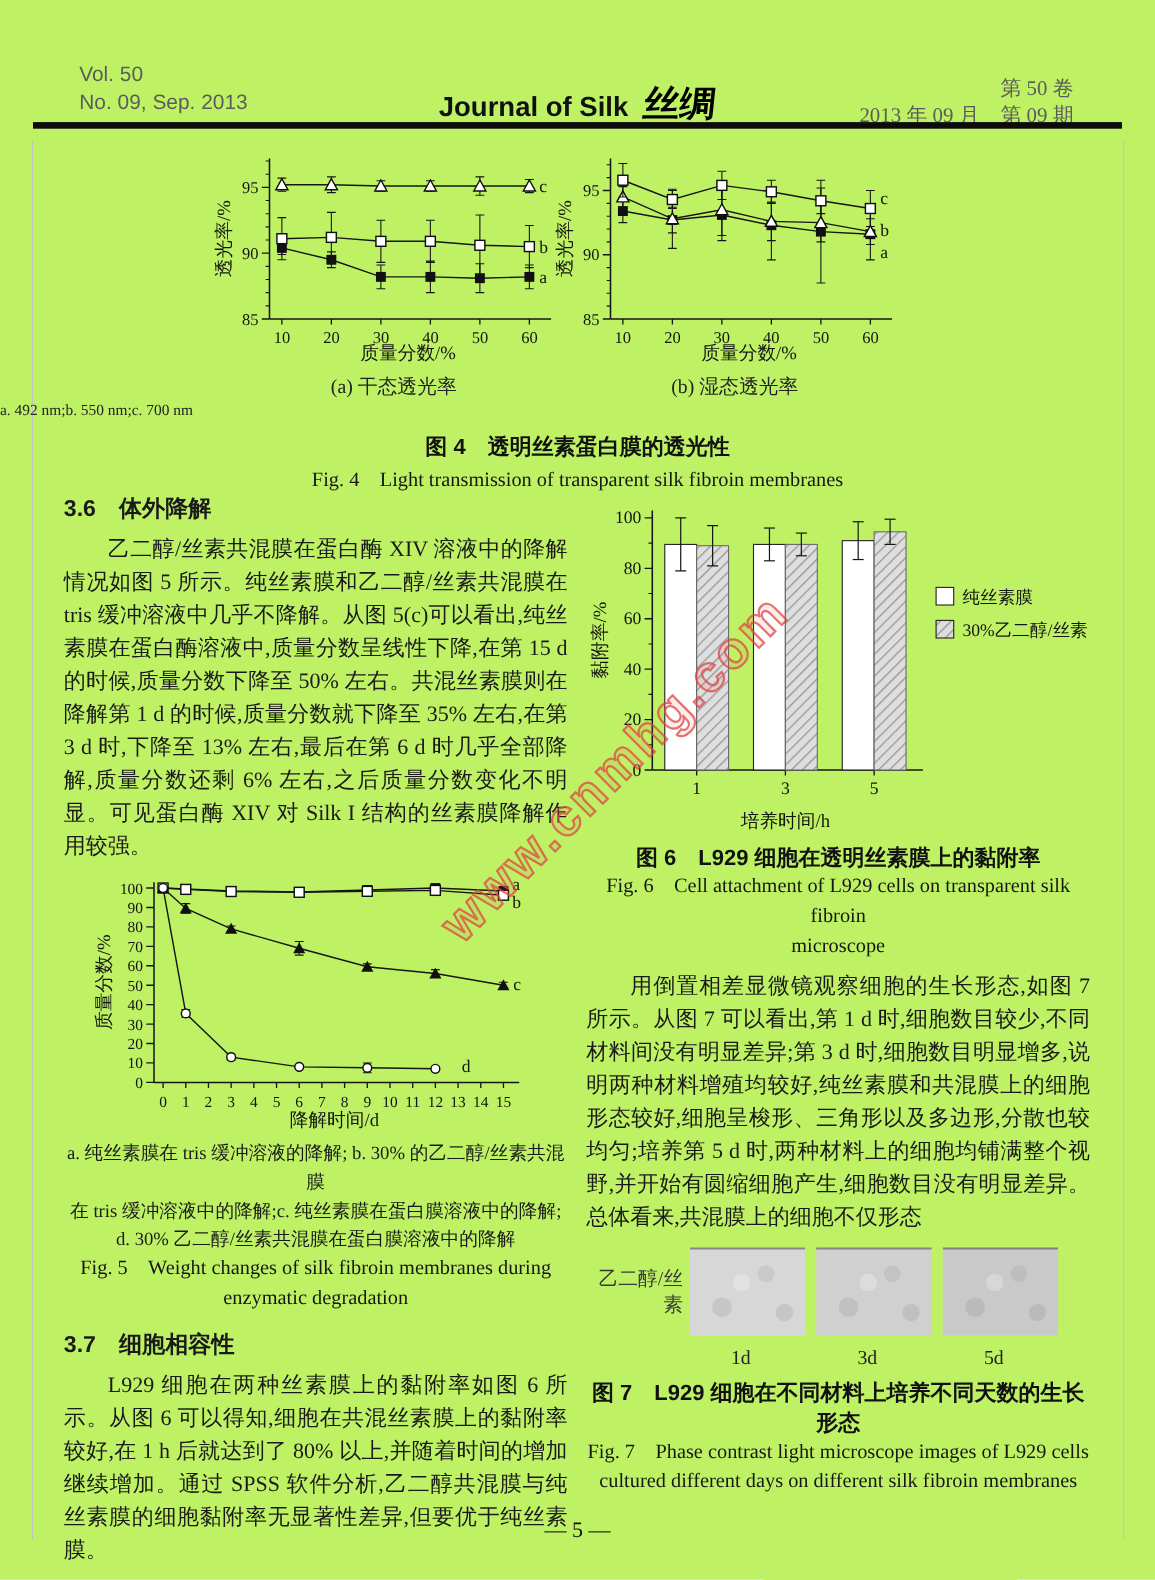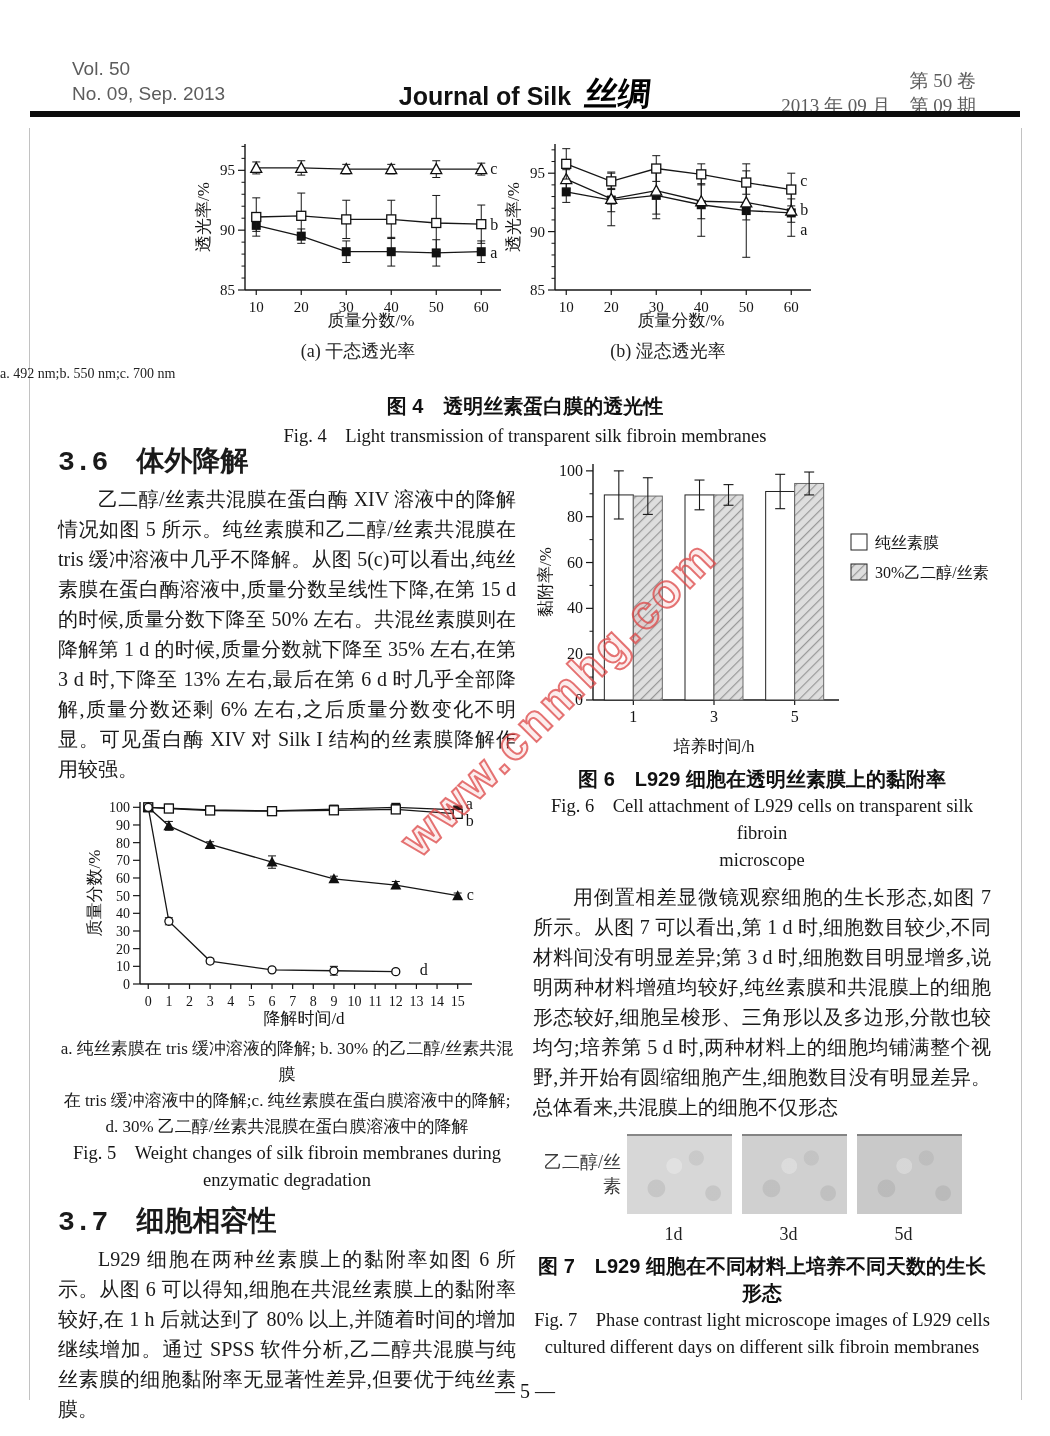--- a/index.html
+++ b/index.html
@@ -1,16 +1,16 @@
 <!DOCTYPE html>
 <html><head>
 <meta charset="utf-8">
 <style>
   html,body{margin:0;padding:0;background:#e9e9e9;}
-  .page{position:relative;width:1050px;height:1436px;margin:0 auto;background:#ffffff;
+  .page{position:relative;width:1050px;height:1436px;margin:0 auto;background:#bef264;
         font-family:"Liberation Serif","DejaVu Serif",serif;color:#1a1a1a;overflow:hidden;}
   .abs{position:absolute;}
   
   .hdr-left{left:72px;top:56px;font-family:"Liberation Sans",sans-serif;font-size:19px;line-height:25px;color:#5c5c5c;}
   .hdr-center{left:0;right:0;top:72px;text-align:center;}
   .hdr-center .en{font-family:"Liberation Sans",sans-serif;font-weight:bold;font-size:25px;color:#111;}
   .hdr-center .logo{font-size:33px;font-weight:900;margin-left:10px;transform:skewX(-6deg);display:inline-block;color:#000;}
   .hdr-right{right:74px;top:68px;text-align:right;font-size:19px;line-height:25px;color:#5c5c5c;}
   .hdr-rule{left:30px;width:990px;top:111px;height:6px;background:#0c0c0c;}
   .scanline{width:1px;top:128px;height:1272px;background:#c2c2c2;}
@@ -18,21 +18,21 @@
   .subcap{width:330px;text-align:center;font-size:18px;color:#222;}
   .fignote{left:0;right:15px;text-align:left;font-size:14px;color:#222;}
   .capzh{font-family:"Liberation Sans",sans-serif;font-weight:bold;font-size:20px;color:#111;text-align:center;}
   .capen{font-size:18.5px;color:#161616;text-align:center;}
   .top-capzh{left:0;right:0;top:393px;}
   .top-capen{left:0;right:0;top:423px;}
   
   .col{width:458px;}
   .col-left{left:58px;top:448px;}
   .col-right{left:533px;top:448px;}
-  .sec-title{font-family:Liberation Mono, monospace;font-weight:bold;font-size:28px;line-height:30px;margin:0 0 6px 0;}
+  .sec-title{font-family:Liberation Sans, sans-serif;font-weight:bold;font-size:21px;line-height:30px;margin:0 0 6px 0;}
   .body-p{font-size:20px;line-height:30px;text-align:justify;text-indent:2em;margin:0;}
   .chart{line-height:0;}
   .fig5-chart{margin:8px 0 2px 26px;}
   .fig5-notes{font-size:17px;line-height:26px;text-align:center;margin-top:4px;}
   .colcap-zh{margin-top:6px;}
   .colcap-en{line-height:27px;}
   .sec2-title{margin-top:14px;}
   
   .fig6-chart{margin-left:2px;}
   

